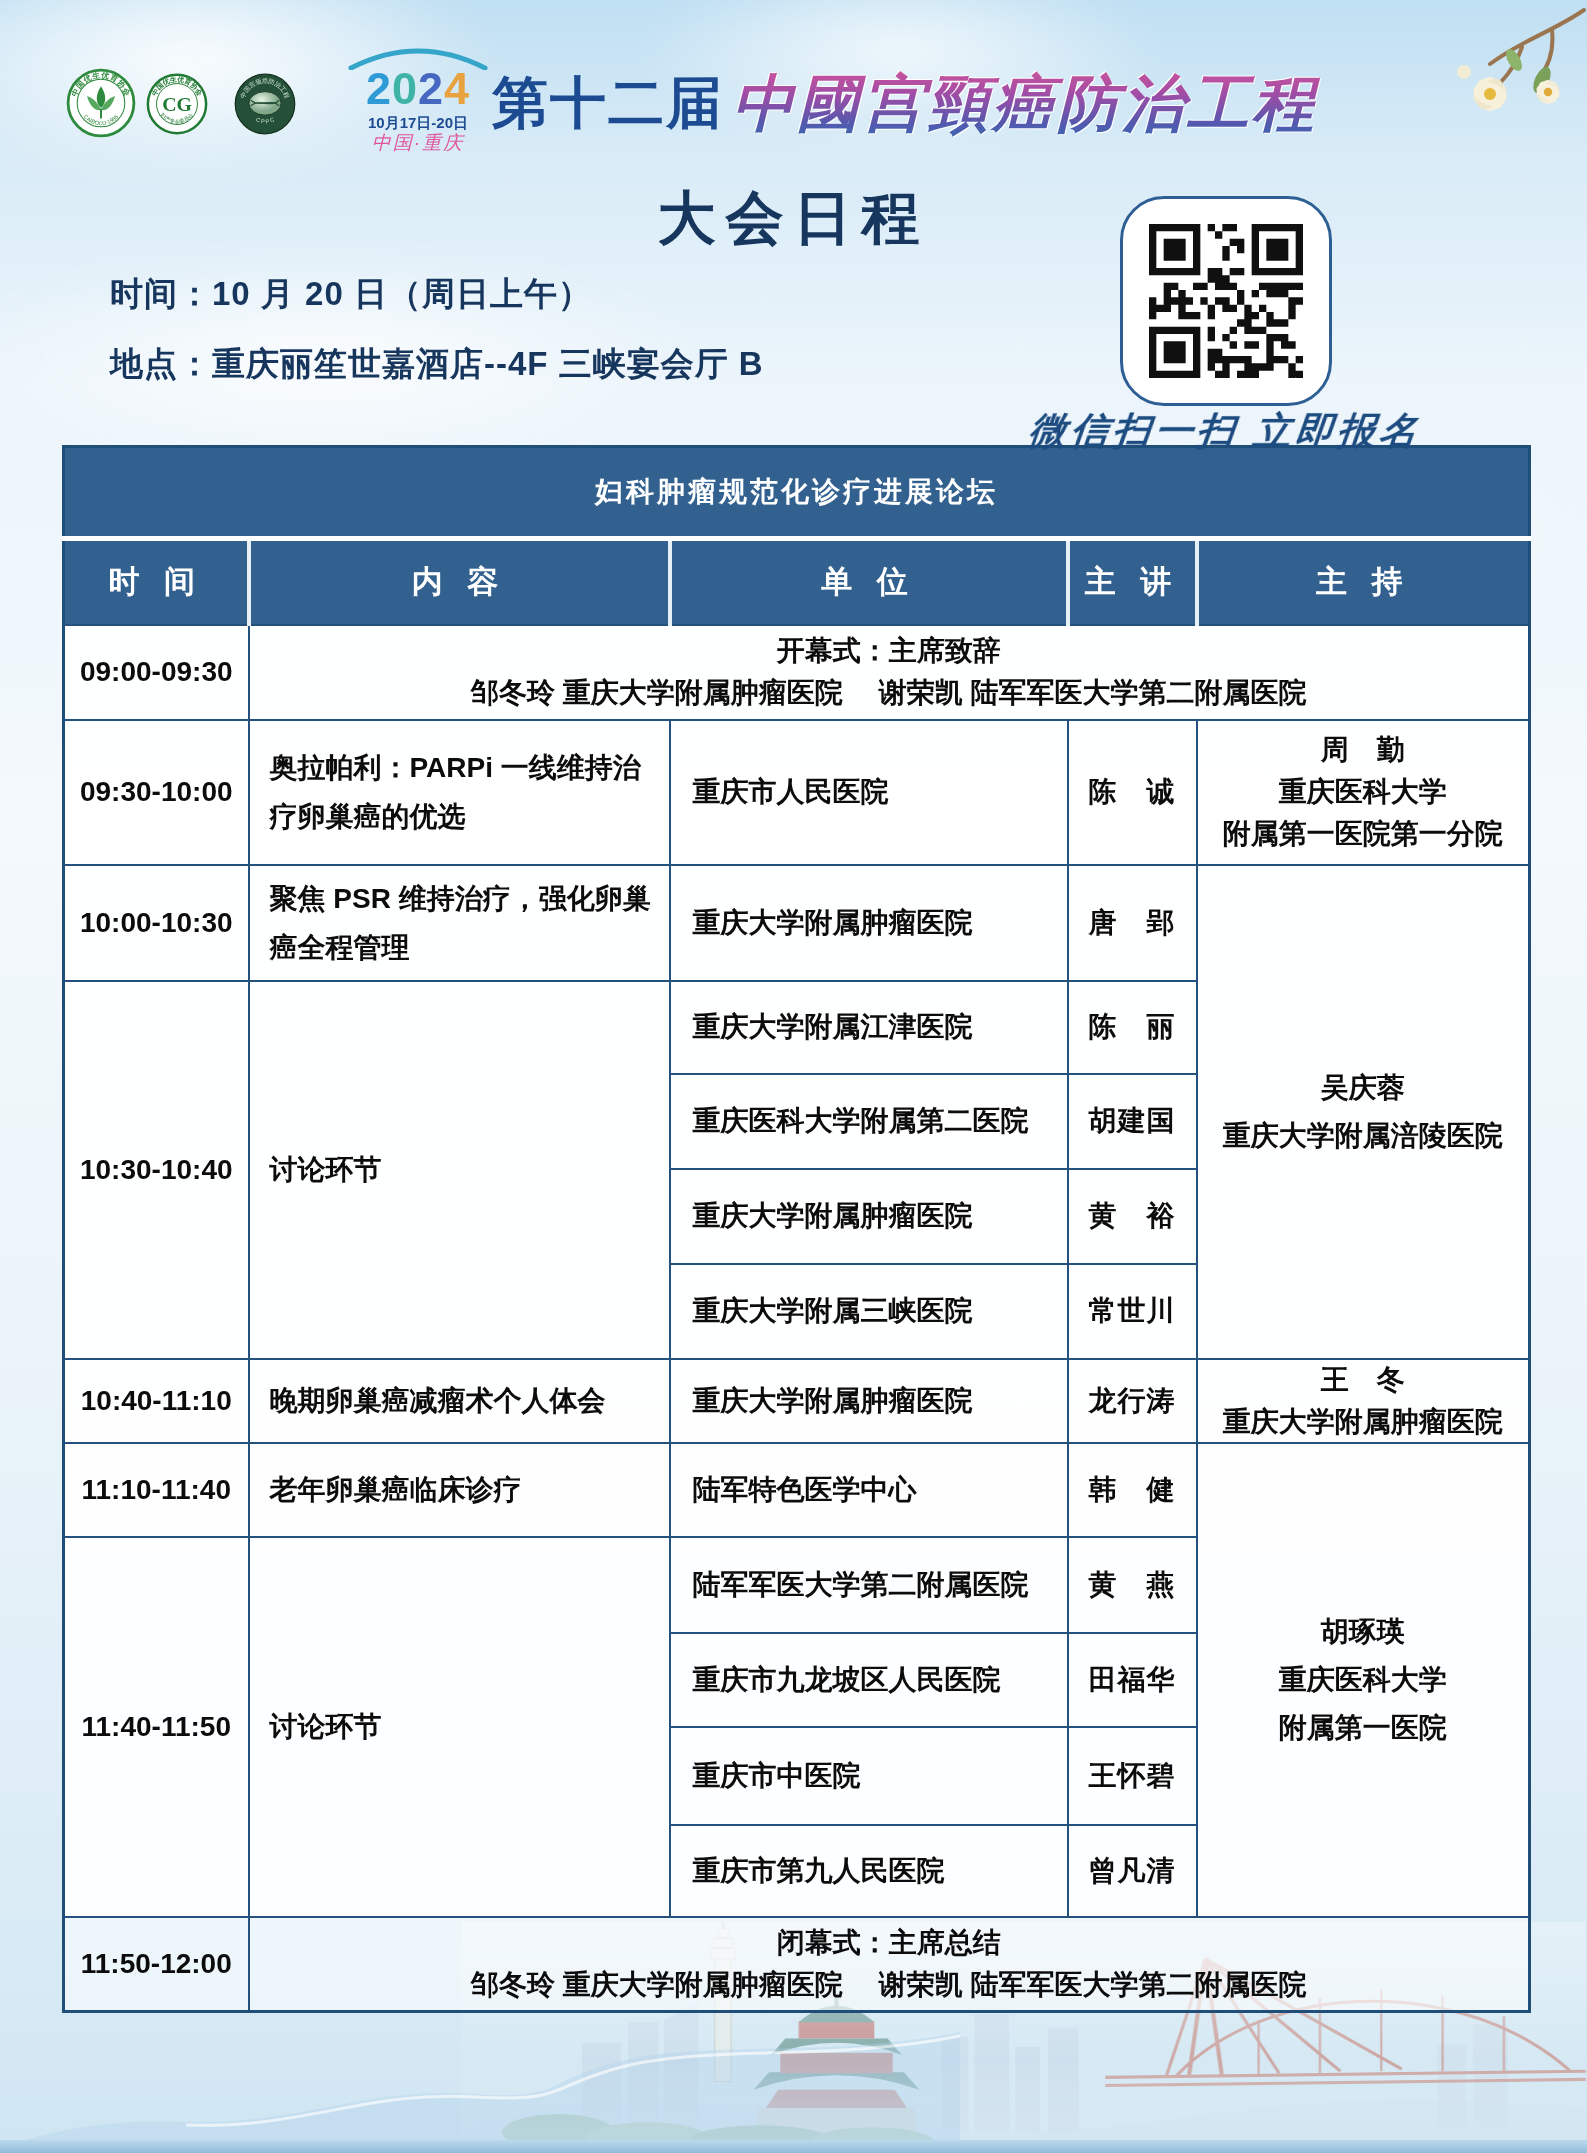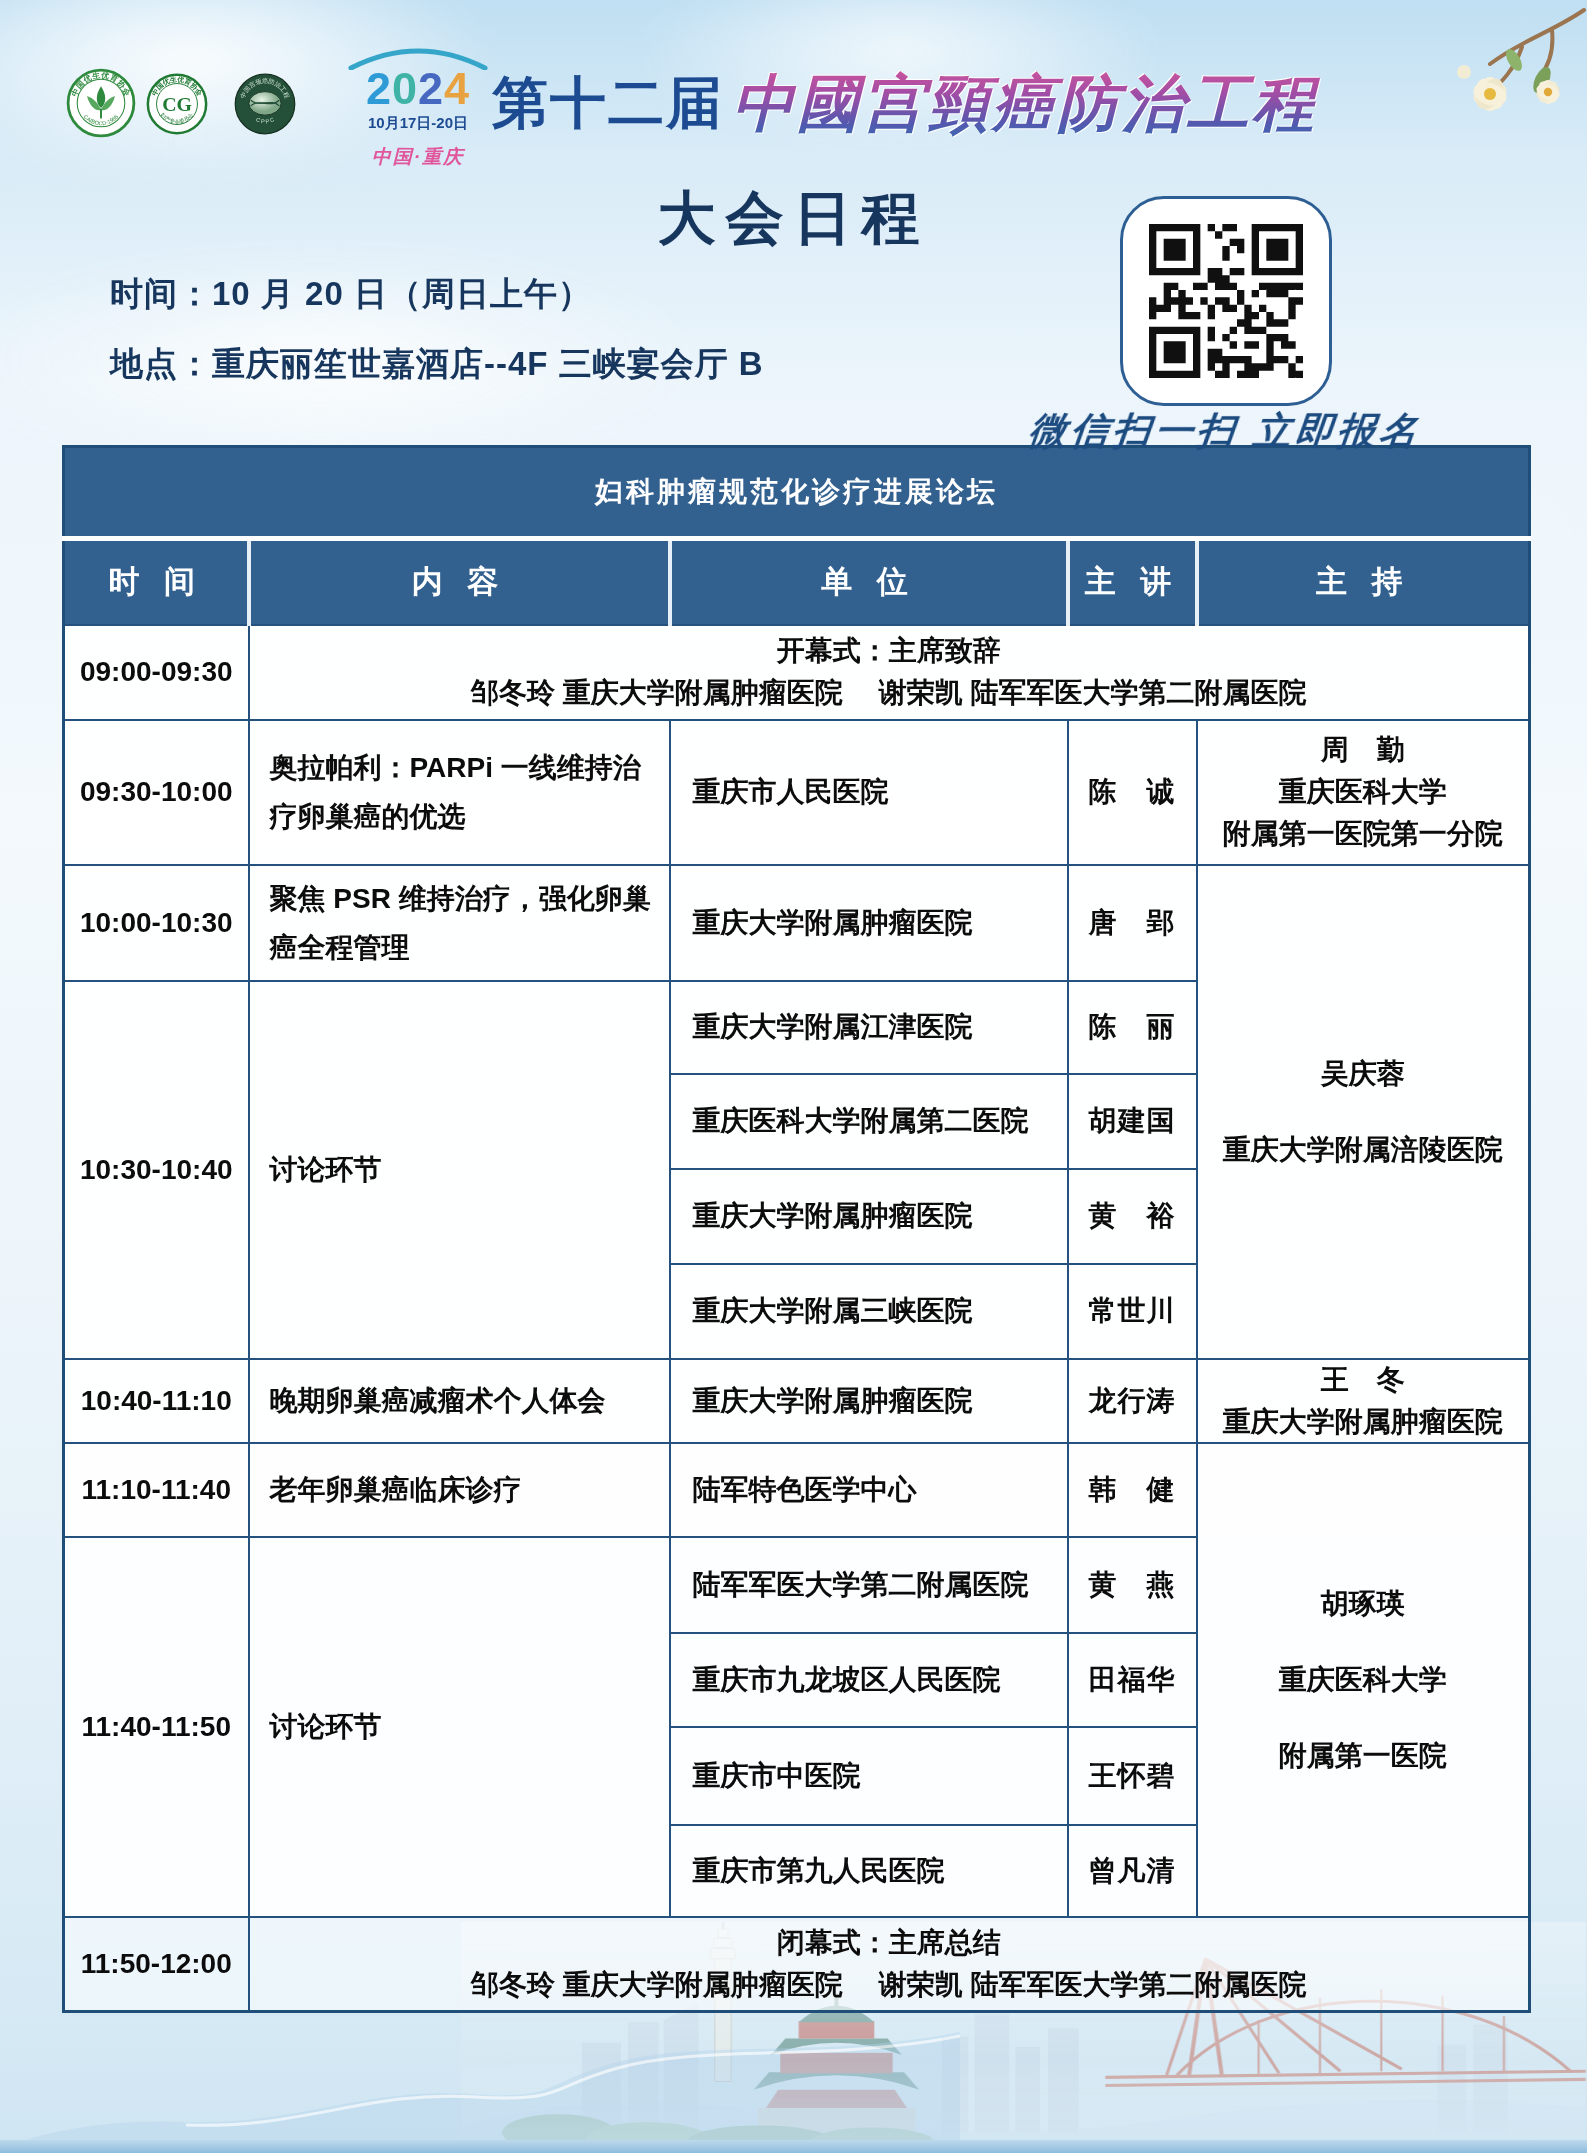--- a/index.html
+++ b/index.html
@@ -6,21 +6,21 @@
   .page{position:relative;width:1587px;height:2153px;overflow:hidden;
         font-family:"Liberation Sans","DejaVu Sans",sans-serif;
         background:linear-gradient(180deg,#bfdff2 0%,#d8ebf7 7%,#ecf5fb 18%,#f3f9fd 38%,#edf5fa 58%,#e2eff8 78%,#d5e9f4 94%,#cfe5f2 100%);}
   .cloud{position:absolute;border-radius:50%;filter:blur(18px);background:radial-gradient(closest-side,rgba(255,255,255,.95),rgba(255,255,255,0));z-index:1;}
   
   .logo{position:absolute;z-index:3;}
   .badge2024{position:absolute;left:338px;top:46px;width:160px;z-index:3;text-align:center;line-height:1;}
   .badge-digits{font-size:45px;font-weight:900;letter-spacing:1px;margin-top:-4px;}
   .badge-digits .c1{color:#2e9bd6}.badge-digits .c2{color:#3fb4a6}.badge-digits .c3{color:#4668c0}.badge-digits .c4{color:#e8a23f}
   .badge-dates{font-size:15px;font-weight:700;color:#1d4b92;margin-top:4px;letter-spacing:0;}
-  .badge-place{font-size:19px;font-weight:700;color:#e0559c;margin-top:17px;font-style:italic;letter-spacing:2px;}
+  .badge-place{font-size:19px;font-weight:400;color:#e0559c;margin-top:3px;font-style:italic;letter-spacing:2px;}
   .title-line{position:absolute;left:492px;top:62px;z-index:3;display:flex;align-items:center;white-space:nowrap;}
   .title-strong{font-size:56px;font-weight:900;color:#1d4b92;letter-spacing:2px;}
   .callig{font-size:62px;font-weight:900;font-style:italic;letter-spacing:3px;padding:0 8px;
           background:linear-gradient(180deg,#d2559b 4%,#a04da6 38%,#5558ae 72%,#2f6fb5 100%);
           -webkit-background-clip:text;background-clip:text;color:transparent;
           filter:drop-shadow(1px 1px 0 #ffffff) drop-shadow(-1px -1px 0 #ffffff);}
   .page-title{position:absolute;left:0;top:180px;width:100%;text-align:center;z-index:3;
               font-size:58px;font-weight:900;color:#17365d;letter-spacing:10px;}
   .info-line{position:absolute;left:110px;z-index:3;font-size:33px;font-weight:700;color:#17365d;letter-spacing:1px;}
   .info1{top:272px;}.info2{top:342px;}
@@ -36,21 +36,21 @@
   .forum-bar{background:#33618f !important;color:#fff !important;text-align:center;font-size:34px;
              letter-spacing:3px;border-bottom:5px solid #ffffff !important;}
   .colhead td{background:#33618f !important;color:#fff !important;text-align:center;font-size:31px;
               letter-spacing:8px;border-left:4px solid #e8f0f7;}
   .colhead td:first-child{border-left:2px solid #24517e;}
   .time{font-weight:400;font-size:30px;text-align:center;letter-spacing:0;color:#000;}
   .topic{text-align:left;padding:8px 14px 8px 20px;line-height:1.75;}
   .unit{text-align:left;padding-left:22px;}
   .spk{text-align:center;letter-spacing:1px;}
   .host{text-align:center;}
-  .stack{display:flex;flex-direction:column;justify-content:center;align-items:center;gap:38px;}
+  .stack{display:flex;flex-direction:column;justify-content:center;align-items:center;gap:10px;}
   .stack.tight{gap:4px;}
   .merged{text-align:center;}
   .lastrow td{background:rgba(255,255,255,.55);}
   
   .scenery{position:absolute;left:460px;top:1922px;z-index:0;opacity:.55;}
   .river{position:absolute;left:0;top:2030px;z-index:0;opacity:.75;}
   .flower{position:absolute;left:1402px;top:2px;z-index:3;}
   .waterband{position:absolute;left:0;bottom:0;width:100%;height:13px;z-index:1;
              background:linear-gradient(180deg,#bcd9ec,#8fbcdc);}
 </style>

